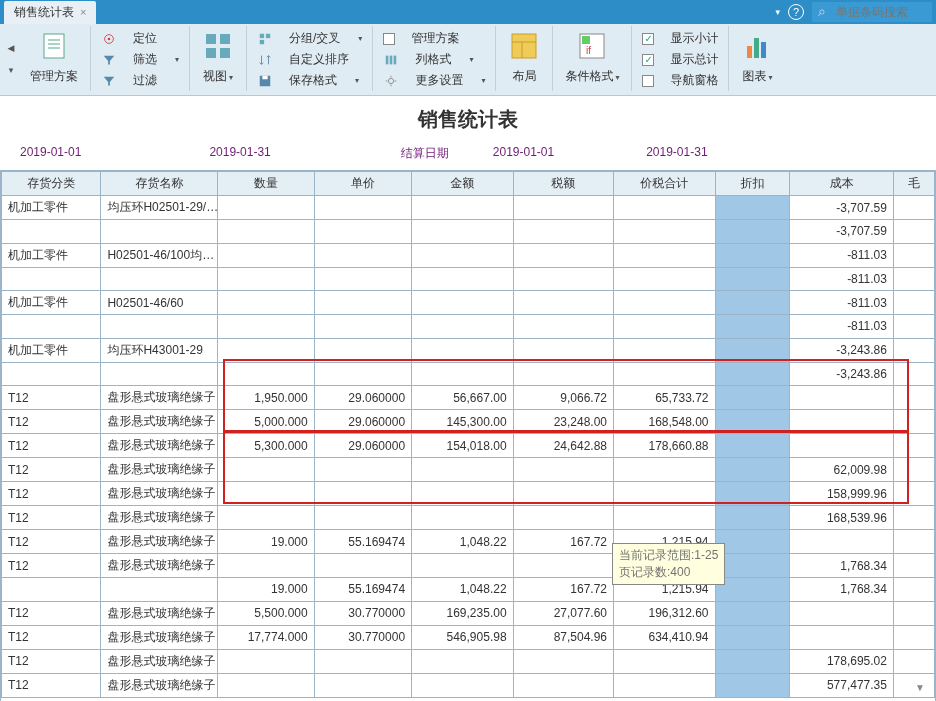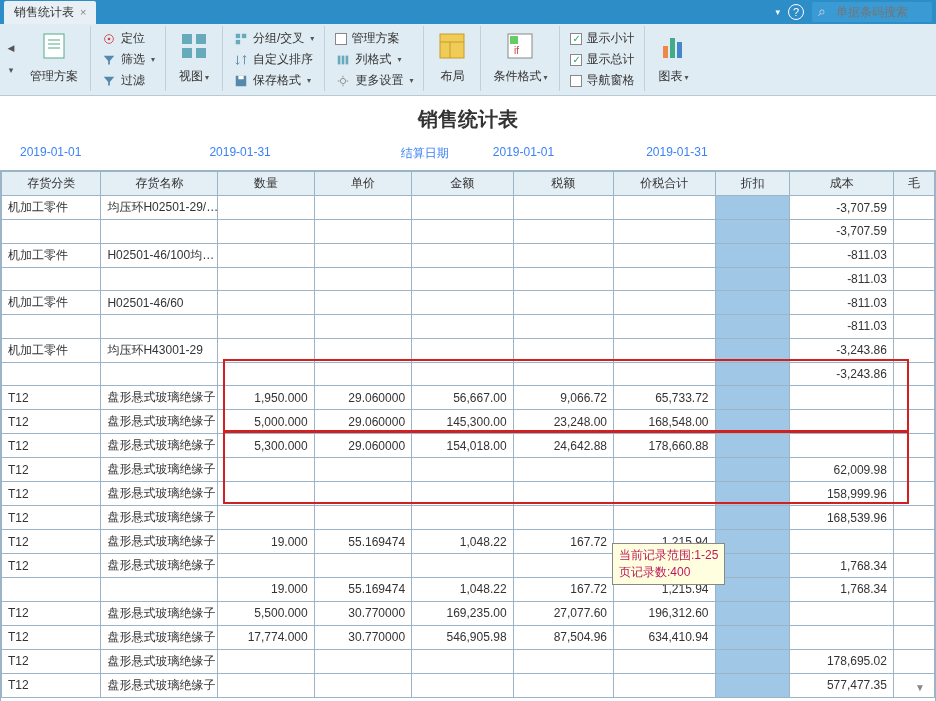--- a/index.html
+++ b/index.html
@@ -13,52 +13,52 @@
     .search-box { background: #3a9bd4; border: none; padding: 3px 8px 3px 24px; color: #cce; font-size: 12px; width: 120px; border-radius: 2px; position: relative; }
     .search-wrap { position: relative; }
     .search-wrap::before { content: "⌕"; position: absolute; left: 6px; top: 1px; color: #cce; font-size: 14px; z-index: 1; }
     .help-icon { width: 16px; height: 16px; border: 1px solid #fff; border-radius: 50%; display: inline-flex; align-items: center; justify-content: center; font-size: 11px; }
     
     .ribbon { background: #e0ecf3; display: flex; padding: 2px 4px 4px; border-bottom: 1px solid #b8c8d4; height: 72px; }
     .ribbon-left-edge { width: 14px; display: flex; flex-direction: column; align-items: center; justify-content: center; gap: 12px; }
     .arrow-left, .arrow-down-sm { font-size: 9px; color: #555; }
     .ribbon-group { display: flex; flex-direction: column; padding: 2px 6px; border-right: 1px solid #c0d0dc; }
     .ribbon-group.no-border { border-right: none; }
-    .rg-item { display: flex; align-items: center; gap: 4px; padding: 2px 4px; cursor: pointer; white-space: nowrap; font-size: 12px; color: #333; }
+    .rg-item { display: flex; align-items: center; gap: 16px; padding: 2px 4px; cursor: pointer; white-space: nowrap; font-size: 12px; color: #333; }
     .rg-big { display: flex; flex-direction: column; align-items: center; padding: 2px 6px; cursor: pointer; gap: 6px; font-size: 12px; color: #333; }
     .ribbon-icon { width: 16px; height: 14px; display: inline-block; }
     .ribbon-icon-big { width: 32px; height: 32px; display: inline-block; }
     .dd-arr { font-size: 8px; color: #555; margin-left: 2px; }
     .checkbox-sq { width: 12px; height: 12px; border: 1px solid #888; background: #fff; display: inline-block; }
     .checkbox-sq.checked::after { content: "✓"; font-size: 10px; color: #2a7; display: block; line-height: 10px; margin-left: 1px; }
     
     .report-title { text-align: center; padding: 10px 0 8px; }
     .report-title h1 { font-size: 20px; font-weight: bold; color: #333; }
     
-    .date-row { display: flex; padding: 4px 20px 8px; font-size: 12px; color: #3b82f6; }
+    .date-row { display: flex; padding: 4px 20px 8px; font-size: 12px; color: #701a75; }
     .date-row span { flex: 0 0 auto; }
     .date-row .d1 { margin-right: 128px; }
     .date-row .d2 { margin-right: 130px; }
     .date-row .d3 { font-weight: normal; margin-right: 44px; }
     .date-row .d4 { margin-right: 92px; }
     
     .grid-wrap { border: 1px solid #9bb4c7; overflow: hidden; position: relative; height: 534px; }
     
     table { border-collapse: collapse; width: 100%; table-layout: fixed; }
     th, td { border: 1px solid #9bb4c7; padding: 3px 6px; height: 23.5px; font-size: 12px; color: #333; overflow: hidden; white-space: nowrap; text-overflow: clip; }
     th { background: #e4eef5; text-align: center; font-weight: normal; }
     td { background: #fff; }
     td.num { text-align: right; }
     td.hl { background: #a0c8e6; }
     
     .highlight-box { position: absolute; border: 2px solid #d02020; pointer-events: none; }
     .hb1 { left: 222px; top: 188px; width: 686px; height: 73px; }
     .hb2 { left: 222px; top: 260px; width: 686px; height: 73px; }
     
-    .tooltip { position: absolute; background: #ffffe0; border: 1px solid #888; padding: 3px 6px; font-size: 12px; color: #be185d; white-space: nowrap; left: 611px; top: 372px; line-height: 1.4; }
+    .tooltip { position: absolute; background: #ffffe0; border: 1px solid #888; padding: 3px 6px; font-size: 12px; color: #737373; white-space: nowrap; left: 611px; top: 372px; line-height: 1.4; }
     
     .down-triangle { position: absolute; right: 10px; bottom: 10px; width: 10px; height: 52px; }
     .down-triangle::after { content: "▼"; position: absolute; bottom: 0; color: #888; font-size: 10px; }
     
     .col-cat  { width: 97px; }
     .col-name { width: 114px; }
     .col-qty  { width: 94px; }
     .col-price{ width: 95px; }
     .col-amt  { width: 99px; }
     .col-tax  { width: 98px; }

